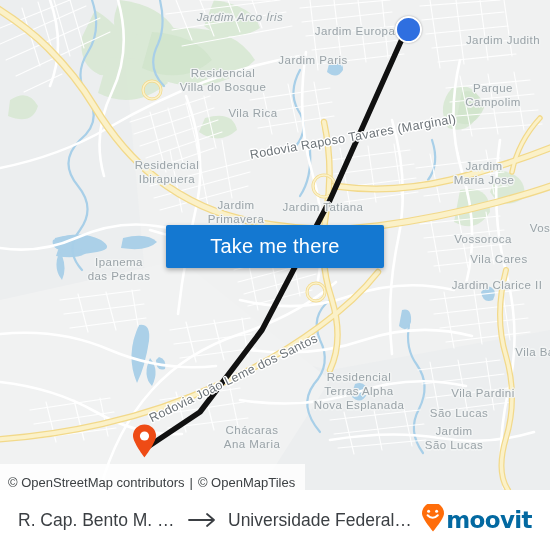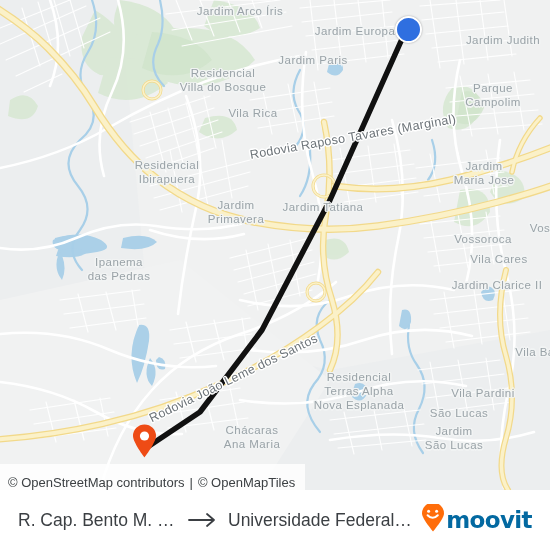--- a/index.html
+++ b/index.html
@@ -352,21 +352,21 @@
         </g>
 
         <path d="M406 30 L330 200 L262 330 L200 412 L146 448" fill="none" stroke="#111111" stroke-width="5.5" stroke-linecap="round" stroke-linejoin="round"></path>
       </g>
     </svg>
 
     <div class="roadlbl" style="left:250px;top:148px;transform:rotate(-10deg);transform-origin:left center;">Rodovia Raposo Tavares (Marginal)</div>
     <div class="roadlbl" style="left:150px;top:412px;transform:rotate(-26deg);transform-origin:left center;">Rodovia João Leme dos Santos</div>
 
     <div id="place-labels">
-        <div class="lbl" style="left: 240px; top: 11px;">
+        <div class="lbl" style="left: 240px; top: 17px; font-style: italic;">
           <div>Jardim Arco Íris</div>
         </div>
         <div class="lbl" style="left: 355px; top: 31px;">
           <div>Jardim Europa</div>
         </div>
         <div class="lbl" style="left: 503px; top: 40px;">
           <div>Jardim Judith</div>
         </div>
         <div class="lbl" style="left: 313px; top: 60px;">
           <div>Jardim Paris</div>
@@ -439,20 +439,23 @@
 
     <div class="marker-origin">
       <svg width="25" height="34" viewBox="0 0 25 34">
         <path d="M12.5 33.5 C12.5 33.5 24 18.5 24 12 A11.5 11.5 0 1 0 1 12 C1 18.5 12.5 33.5 12.5 33.5 Z" fill="#ee4b15"></path>
         <circle cx="12.5" cy="12" r="4.6" fill="#ffffff"></circle>
       </svg>
     </div>
 
     <div class="marker-dest"></div>
 
+    <button class="cta" style="background: rgb(20, 120, 209);">
+      <span>Take me there</span>
+    </button>
 
     <div class="attrib">
       <a href="#">© OpenStreetMap contributors</a>
       <span class="sep">|</span>
       <a href="#">© OpenMapTiles</a>
     </div>
   </div>
 
   <div class="bottombar">
     <div class="trip">

